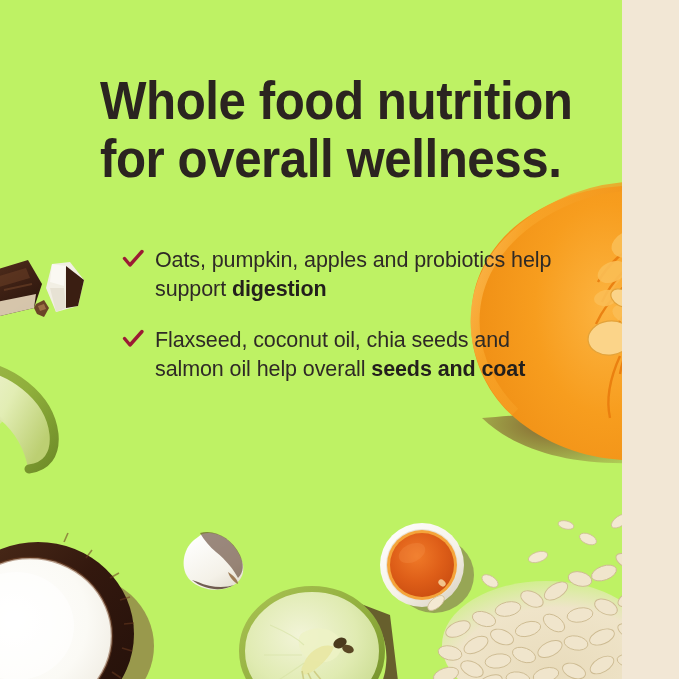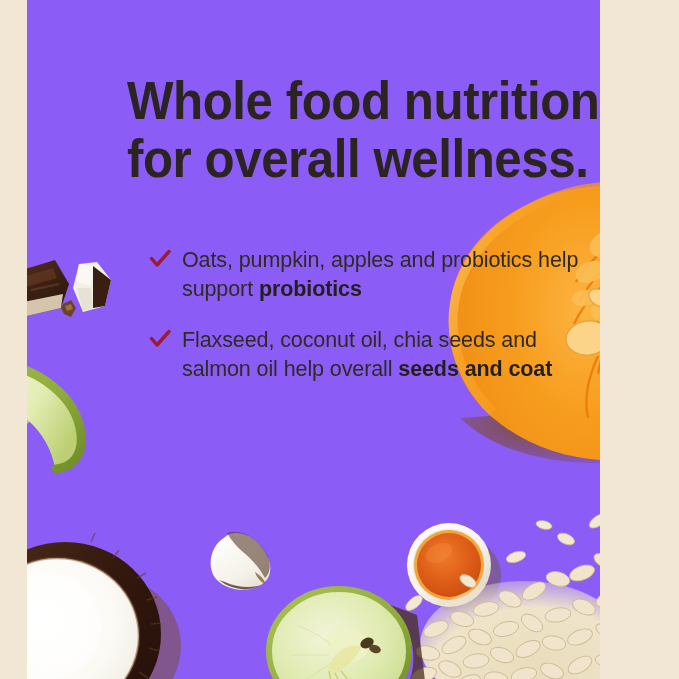--- a/index.html
+++ b/index.html
@@ -10,25 +10,24 @@
     overflow: hidden;
   }
 
   body {
     font-family: "Liberation Sans", sans-serif;
     background: #F2E7D5;
   }
 
   #poster {
     position: relative;
-    width: 573px;
+    width: 622px;
     height: 679px;
-    background: #8b5cf6;
+    background: #bef264;
     overflow: hidden;
-    margin-left: 27px;
   }
 
   
   .headline {
     position: absolute;
     left: 100px;
     top: 72px;
     width: 500px;
     z-index: 40;
     color: #2B2420;
@@ -466,21 +465,21 @@
   </div>
 
   <div class="bullets">
 
     <div class="bullet">
       <span class="check-icon">
         <svg width="22" height="22" viewBox="0 0 22 22">
           <path d="M2.5,9.5 L8,16 L20,2.5" fill="none" stroke="#9B1B34" stroke-width="3.4" stroke-linecap="round" stroke-linejoin="round"></path>
         </svg>
       </span>
-      <span class="bullet-text"><span>Oats, pumpkin, apples and probiotics help support </span><b>probiotics</b></span>
+      <span class="bullet-text"><span>Oats, pumpkin, apples and probiotics help support </span><b>digestion</b></span>
     </div>
 
     <div class="bullet">
       <span class="check-icon">
         <svg width="22" height="22" viewBox="0 0 22 22">
           <path d="M2.5,9.5 L8,16 L20,2.5" fill="none" stroke="#9B1B34" stroke-width="3.4" stroke-linecap="round" stroke-linejoin="round"></path>
         </svg>
       </span>
       <span class="bullet-text"><span>Flaxseed, coconut oil, chia seeds and salmon oil help overall </span><b>seeds and coat</b></span>
     </div>

